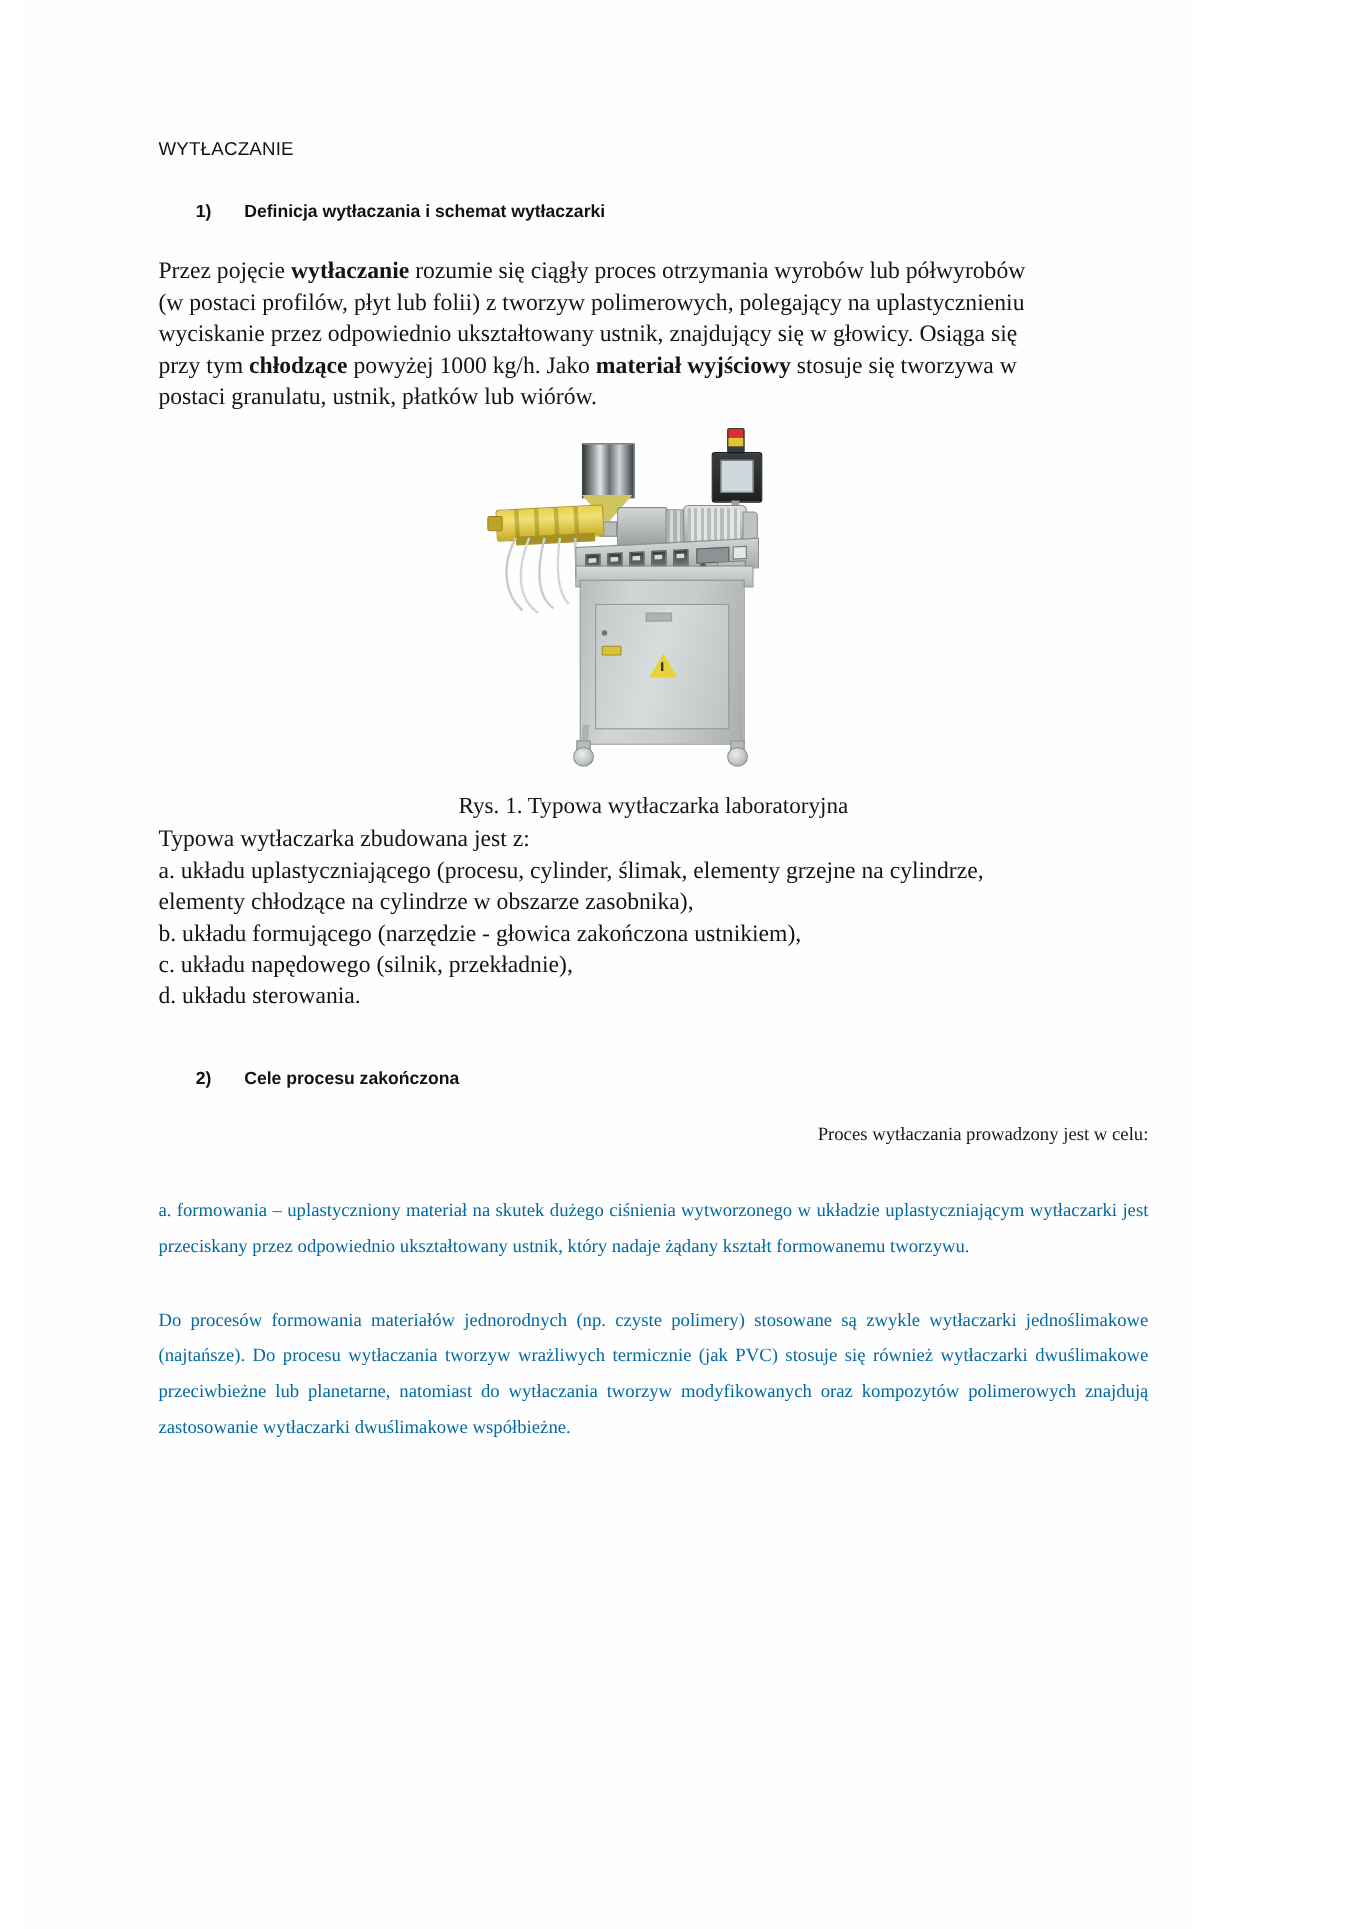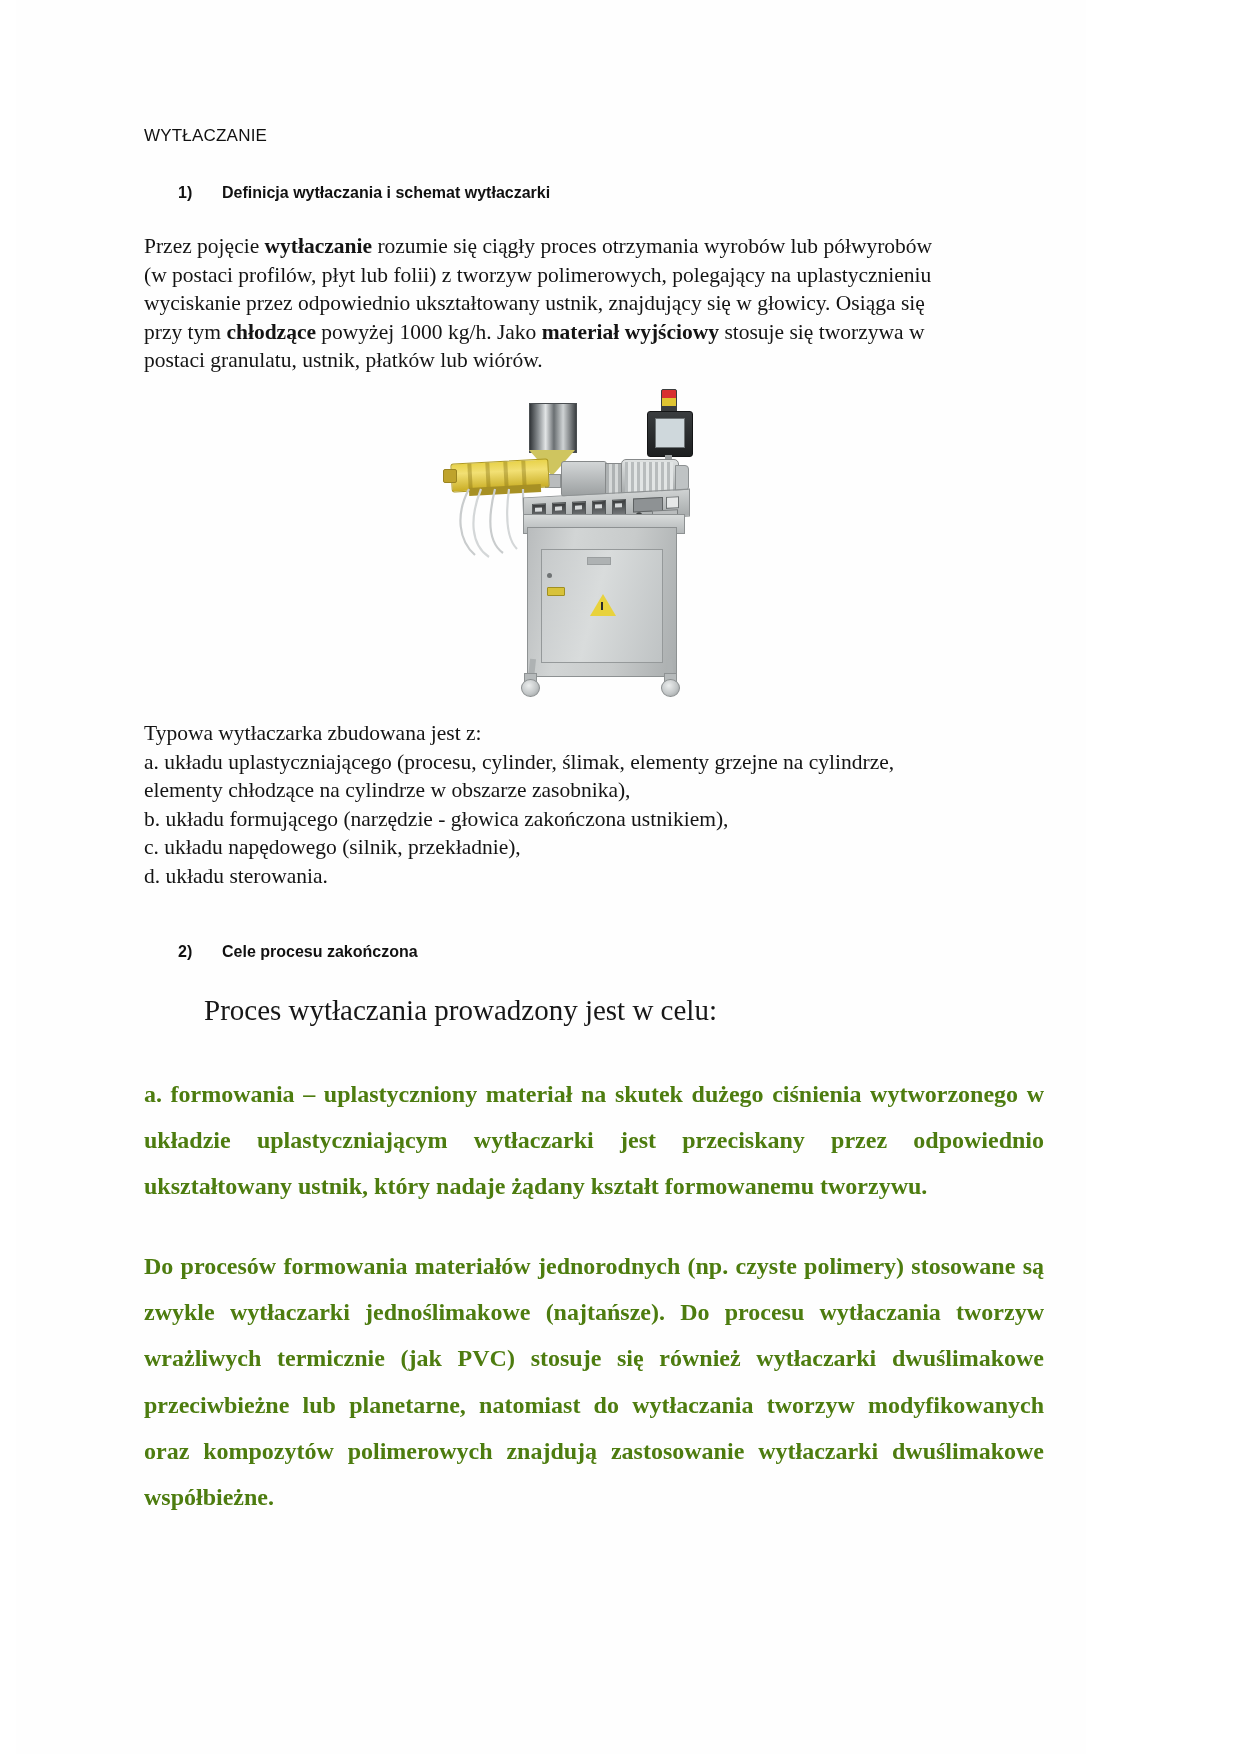--- a/index.html
+++ b/index.html
@@ -49,40 +49,40 @@
   }
   .num-heading .num {
     width: 44px;
     flex: 0 0 44px;
     margin-left: 34px;
   }
   .num-heading .htext { flex: 1 1 auto; }
 
   
   .para {
-    font-size: 29px;
+    font-size: 17px;
     line-height: 1.33;
     margin: 0 0 8px 0;
     color: #171717;
+    text-align: right;
   }
 
   .tight-lines {
     font-size: 21.5px;
     line-height: 1.33;
     margin: 0;
   }
   .tight-lines div { white-space: nowrap; }
 
   .just-para {
-    font-size: 24px;
+    font-size: 17px;
     line-height: 1.92;
     text-align: justify;
     margin: 0 0 18px 0;
-    color: #4d7c0f;
-    font-weight: bold;
+    color: #0369a1;
   }
 
   .caption {
     font-size: 21px;
     text-align: center;
     margin: 0 0 2px 0;
     line-height: 1.3;
   }
 
   .spacer-lg { height: 52px; }
@@ -470,20 +470,21 @@
           <div class="fork"></div>
             <div class="tyre"></div>
         </div>
         <div class="wheel" style="left:212px">
           <div class="fork"></div>
             <div class="tyre"></div>
         </div>
       </div>
     </div>
 
+    <div class="caption">Rys. 1. Typowa wytłaczarka laboratoryjna</div>
 
     <div class="tight-lines">
       <div>Typowa wytłaczarka zbudowana jest z:</div>
       <div>a. układu uplastyczniającego (procesu, cylinder, ślimak, elementy grzejne na cylindrze,</div>
       <div>elementy chłodzące na cylindrze w obszarze zasobnika),</div>
       <div>b. układu formującego (narzędzie - głowica zakończona ustnikiem),</div>
       <div>c. układu napędowego (silnik, przekładnie),</div>
       <div>d. układu sterowania.</div>
     </div>
 

